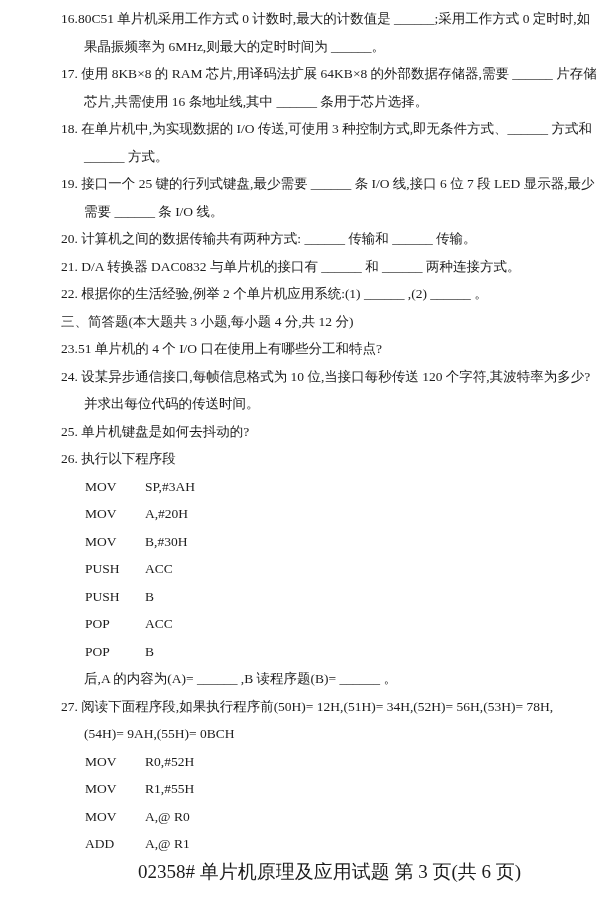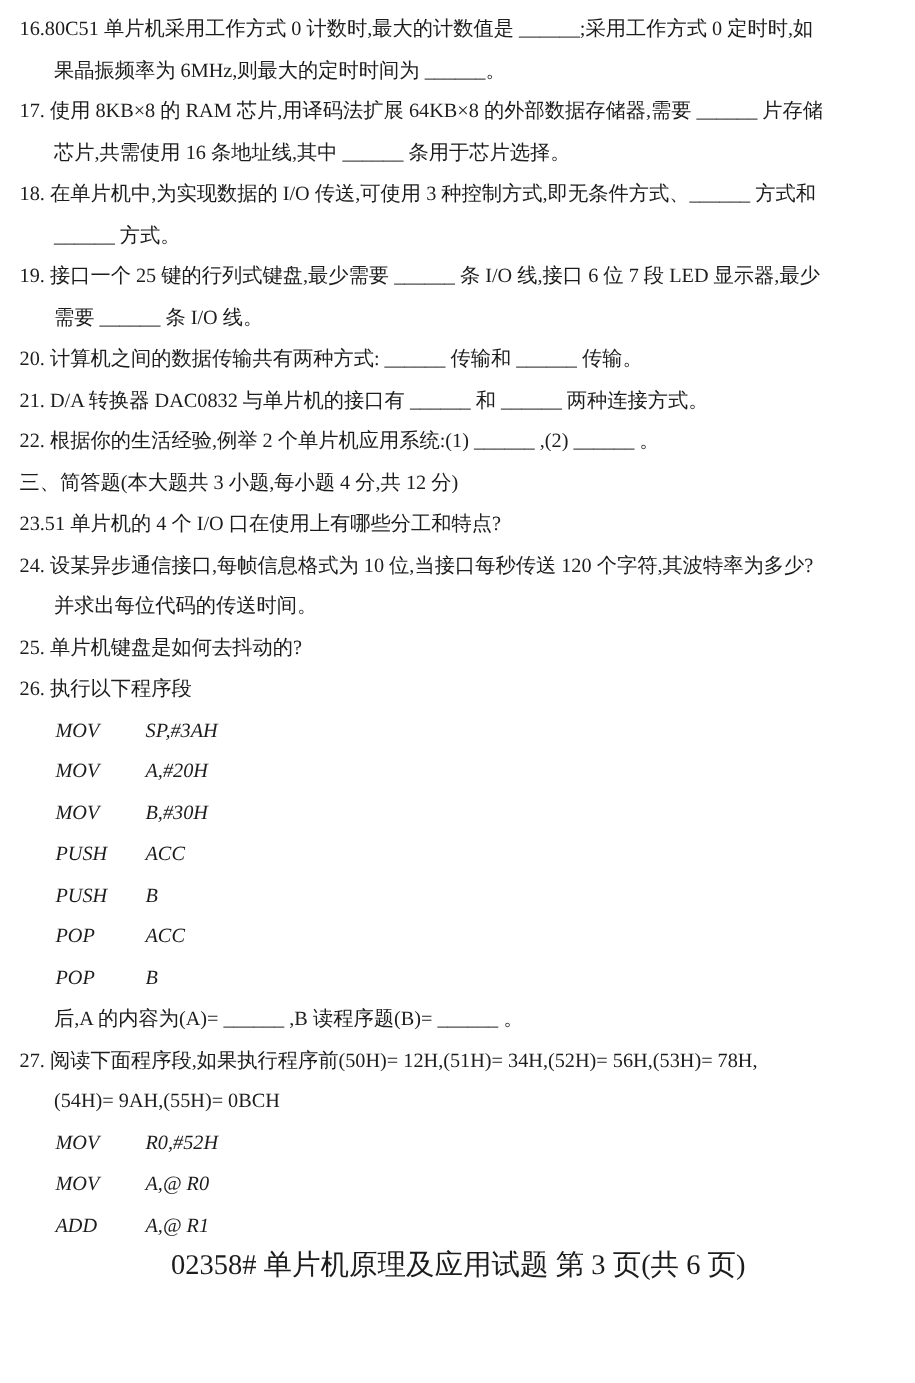--- a/index.html
+++ b/index.html
@@ -13,23 +13,24 @@
     width: 610px; height: 922px;
     padding: 5px 12px 0 13px;
     font-family: "Liberation Serif", "DejaVu Serif", serif;
     font-size: 13.5px;
     color: #1c1c1c;
   }
   .l {
     height: 27.5px;
     line-height: 27.5px;
     white-space: nowrap;
+    margin-left: 48px;
   }
   .ind { padding-left: 23px; }
-  .code { padding-left: 24px; font-style: italic; }
+  .code { padding-left: 24px; }
   .op { display: inline-block; width: 60px; }
   .sec { font-weight: normal; }
   .footer { text-align: center; font-size: 19px; }
 </style>
 </head>
 <body>
 
 <div class="page">
   <div class="l">16.80C51 单片机采用工作方式 0 计数时,最大的计数值是 ______;采用工作方式 0 定时时,如</div>
   <div class="l ind">果晶振频率为 6MHz,则最大的定时时间为 ______。</div>
@@ -55,17 +56,18 @@
   <div class="l code"><span class="op">PUSH</span><span class="args">ACC</span></div>
   <div class="l code"><span class="op">PUSH</span><span class="args">B</span></div>
   <div class="l code"><span class="op">POP</span><span class="args">ACC</span></div>
   <div class="l code"><span class="op">POP</span><span class="args">B</span></div>
 
   <div class="l ind">后,A 的内容为(A)= ______ ,B 读程序题(B)= ______ 。</div>
   <div class="l">27. 阅读下面程序段,如果执行程序前(50H)= 12H,(51H)= 34H,(52H)= 56H,(53H)= 78H,</div>
   <div class="l ind">(54H)= 9AH,(55H)= 0BCH</div>
 
   <div class="l code"><span class="op">MOV</span><span class="args">R0,#52H</span></div>
+  <div class="l code"><span class="op">MOV</span><span class="args">R1,#55H</span></div>
   <div class="l code"><span class="op">MOV</span><span class="args">A,@ R0</span></div>
   <div class="l code"><span class="op">ADD</span><span class="args">A,@ R1</span></div>
 
   <div class="l footer">02358# 单片机原理及应用试题 第 3 页(共 6 页)</div>
 </div>
 
 </body></html>

